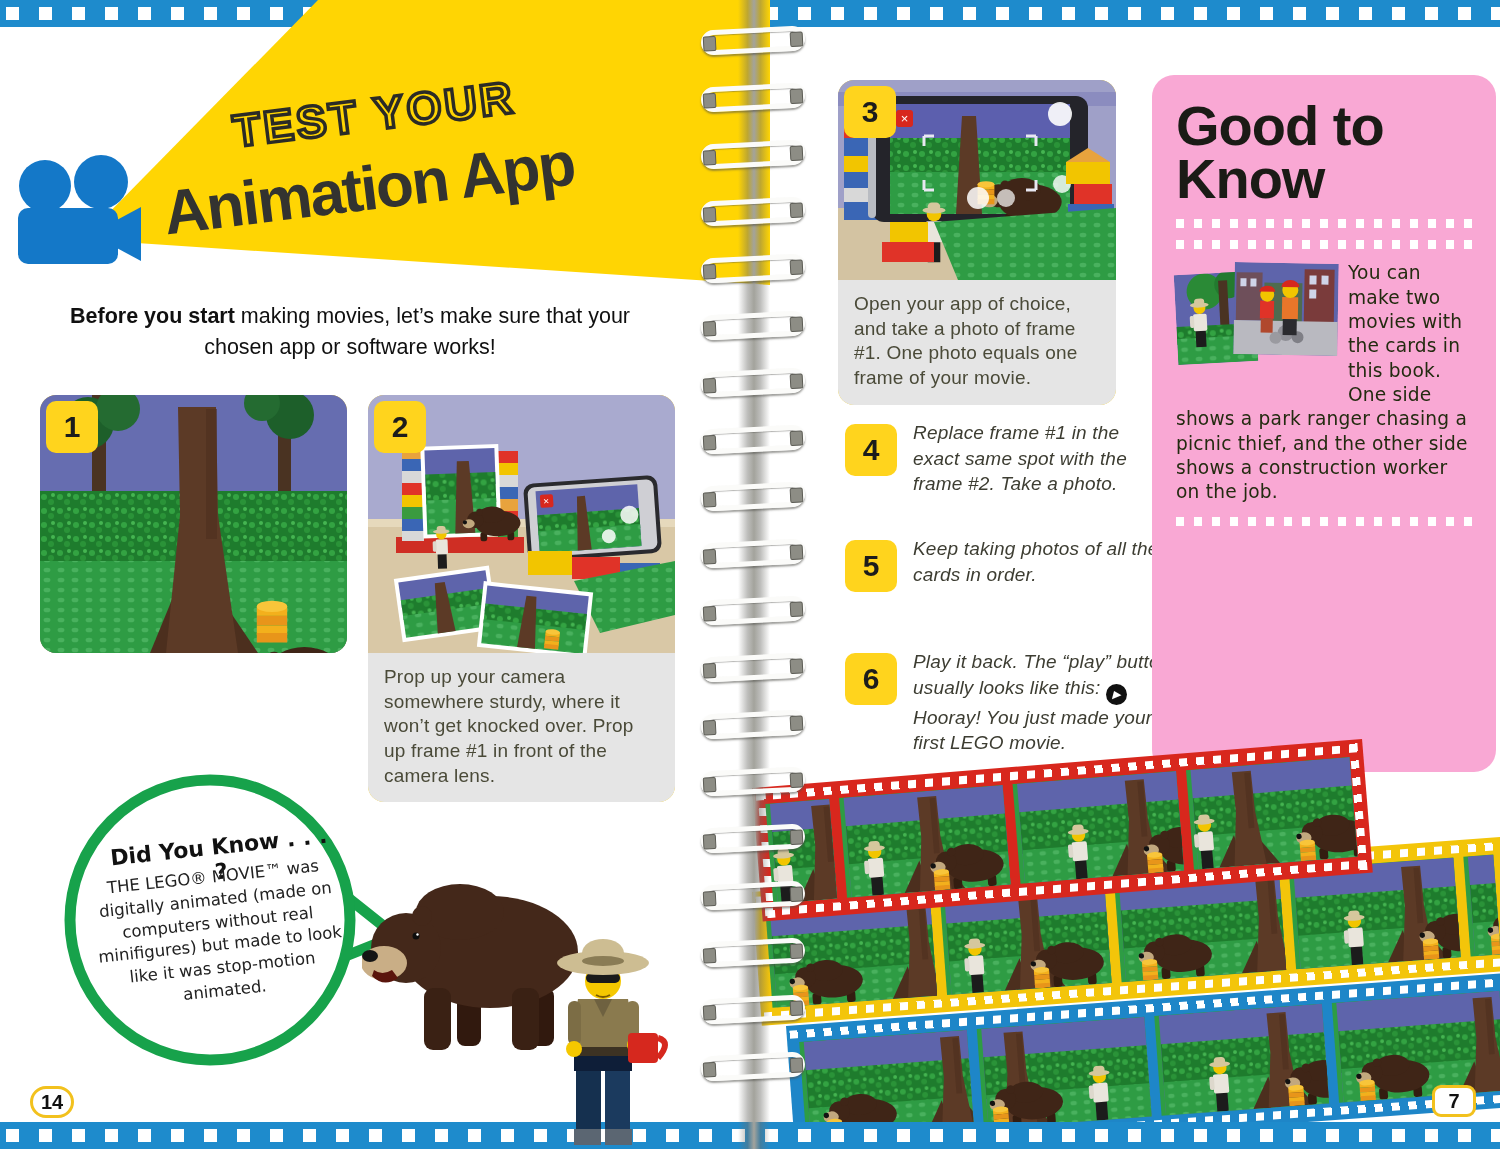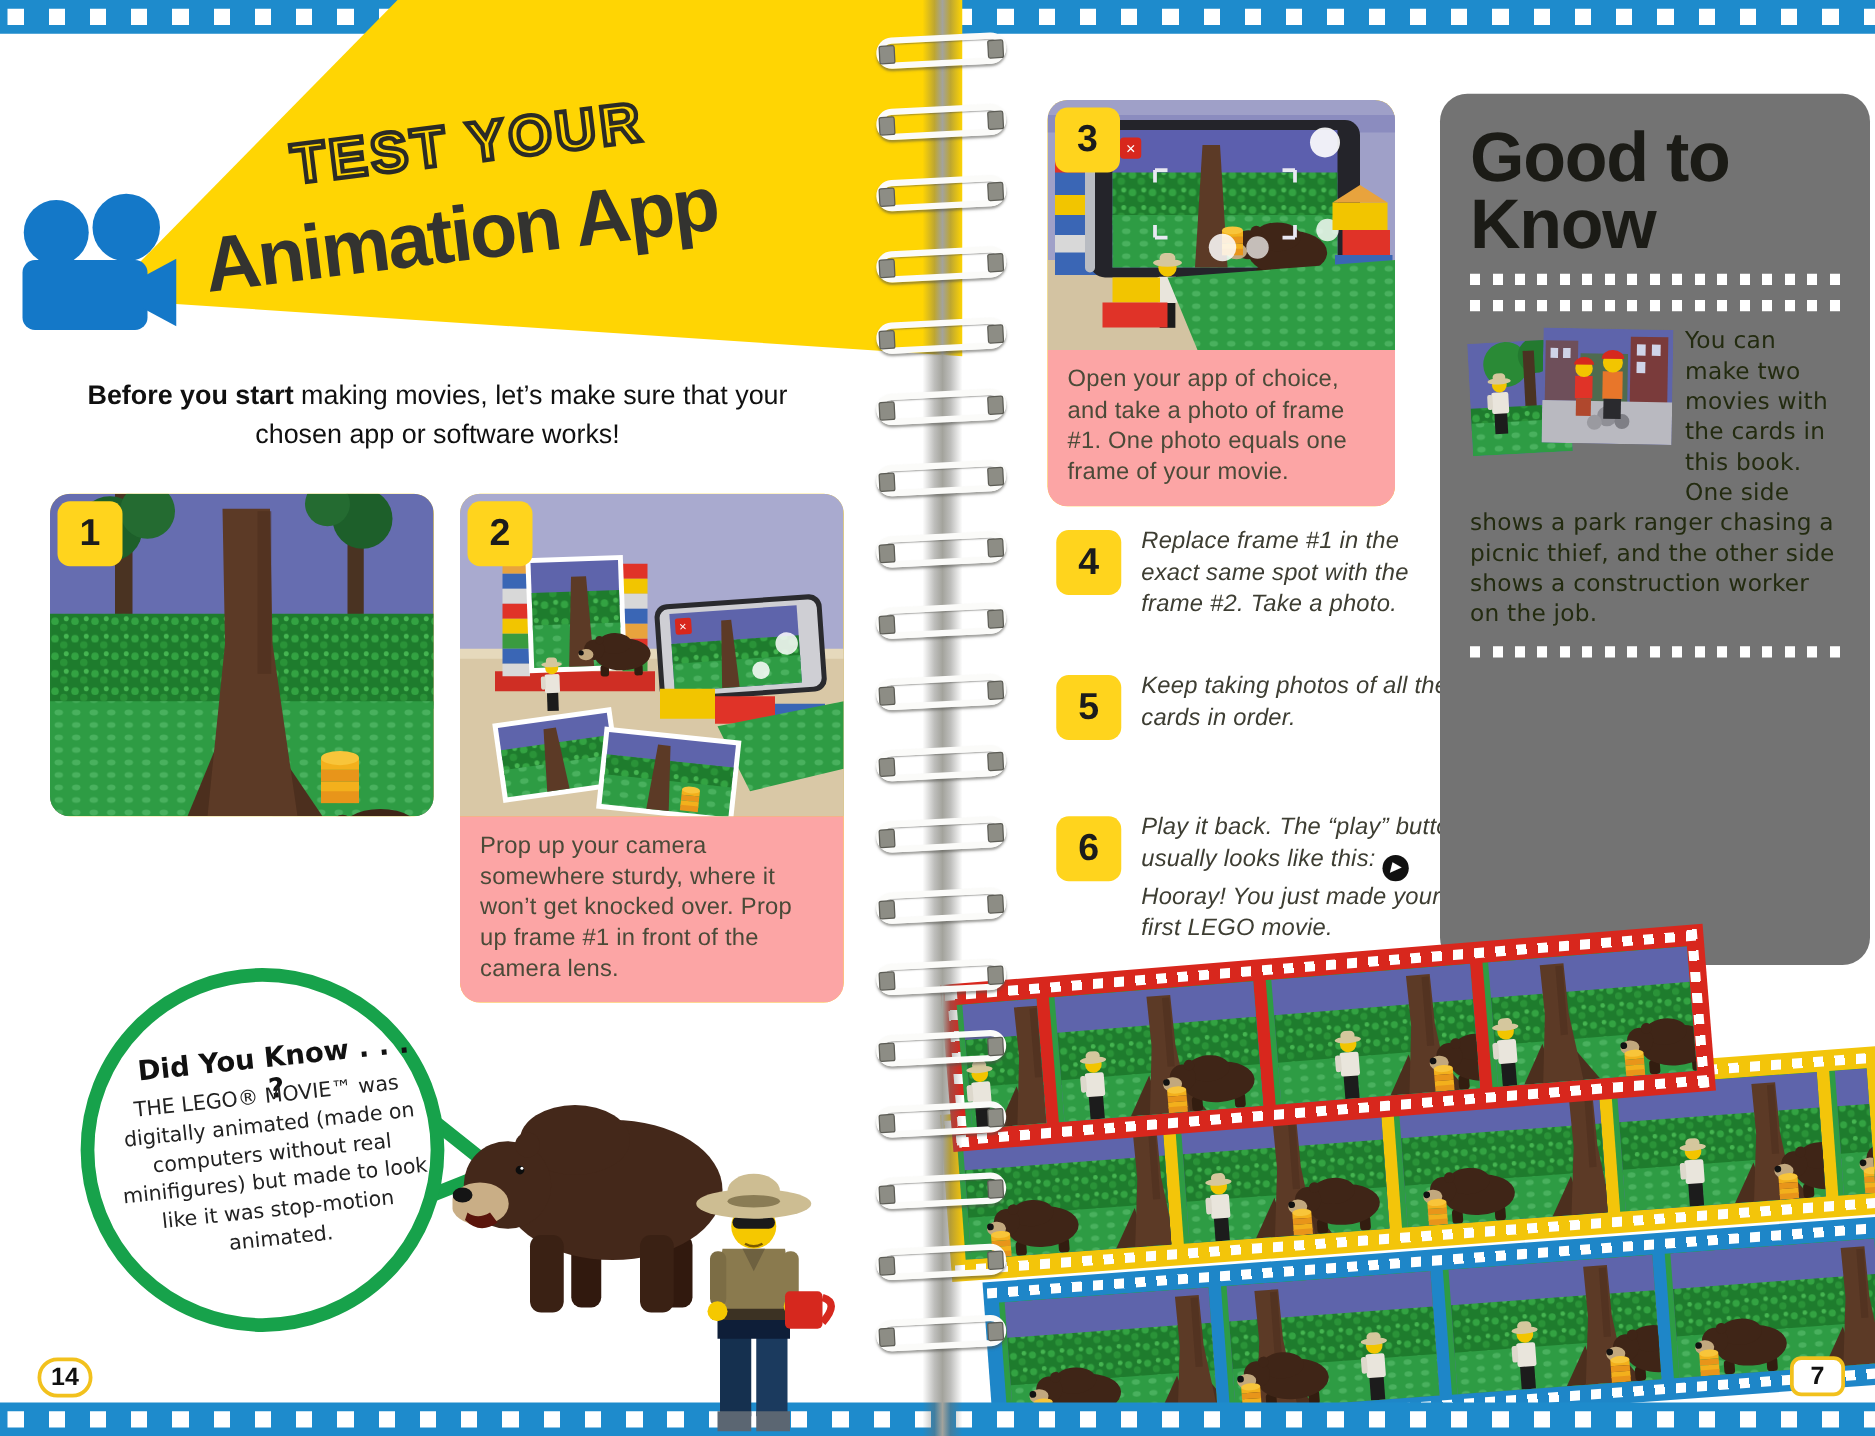--- a/index.html
+++ b/index.html
@@ -29,21 +29,21 @@
   
   #intro{
     position:absolute;left:70px;top:301px;width:560px;z-index:3;
     text-align:center;font-size:21.5px;line-height:1.42;color:#101010;
   }
   #intro .b{font-weight:bold;text-align:right;}
   
   .card{position:absolute;border-radius:16px;overflow:hidden;z-index:3;background:#ffd41d;}
   .card .photo{display:block;}
   .card .cap{
-    background:#fca5a5;padding:12px 16px 14px;font-size:19px;line-height:1.3;
+    background:#e5e5e5;padding:12px 16px 14px;font-size:19px;line-height:1.3;
     color:#4a4a38;letter-spacing:.2px;
   }
   .numbadge{
     position:absolute;width:52px;height:52px;background:#ffd41d;border-radius:10px;
     display:flex;align-items:center;justify-content:center;
     font-size:30px;font-weight:bold;color:#1c1c1c;z-index:4;
   }
   #card1{left:40px;top:395px;width:307px;}
   #card2{left:368px;top:395px;width:307px;}
   #card3{left:838px;top:80px;width:278px;}
@@ -54,21 +54,21 @@
     position:absolute;left:68px;top:-4px;width:255px;
     font-size:19px;line-height:1.35;color:#3d3d32;letter-spacing:.2px;font-style:italic;
   }
   .playicon{
     display:inline-block;width:21px;height:21px;border-radius:50%;background:#111;
     color:#fff;font-size:11px;line-height:21px;text-align:center;vertical-align:-4px;
   }
   
   #gtk{
     position:absolute;left:1152px;top:75px;width:344px;height:697px;z-index:3;
-    background:#737373;border-radius:22px;padding:20px 24px;box-sizing:border-box;overflow:hidden;
+    background:#f9a8d4;border-radius:22px;padding:20px 24px;box-sizing:border-box;overflow:hidden;
   }
   #gtk h1{
     margin:4px 0 14px 0;font-size:56px;line-height:.95;letter-spacing:-1px;
     color:#1b1b16;font-weight:bold;
   }
   .gtk-p{
     margin:0;font-size:18.6px;line-height:1.31;color:#232b10;letter-spacing:.2px;
     font-family:"DejaVu Sans",sans-serif;
   }
   .gtk-sep{

